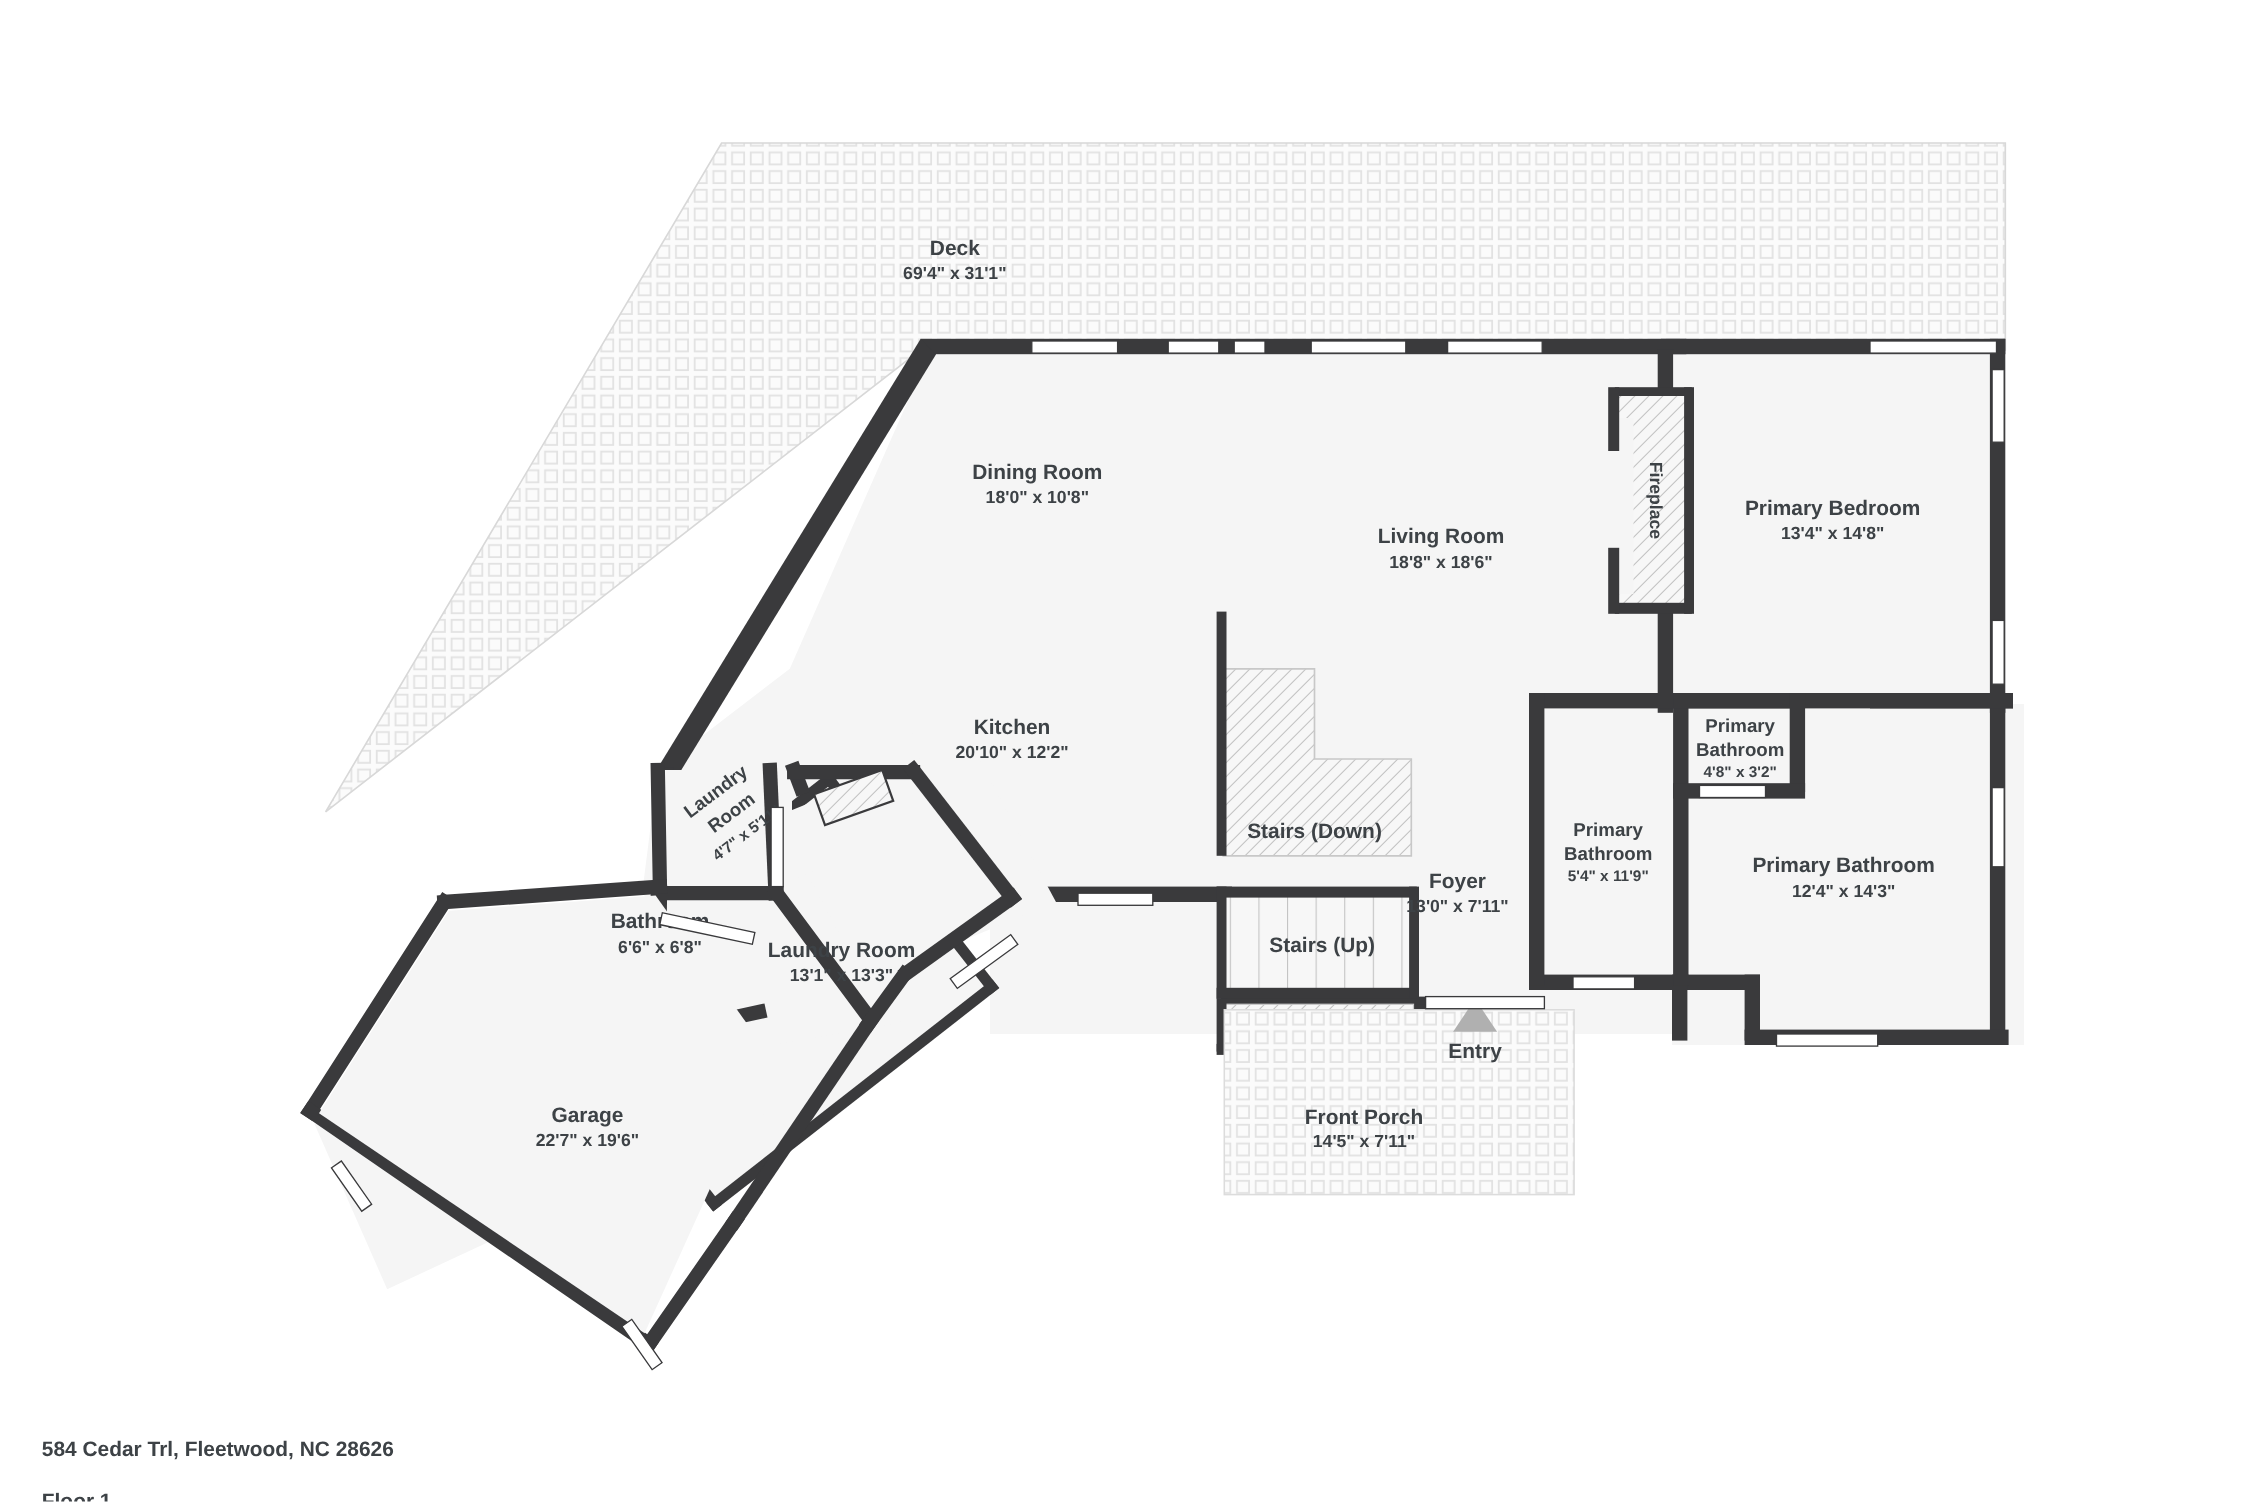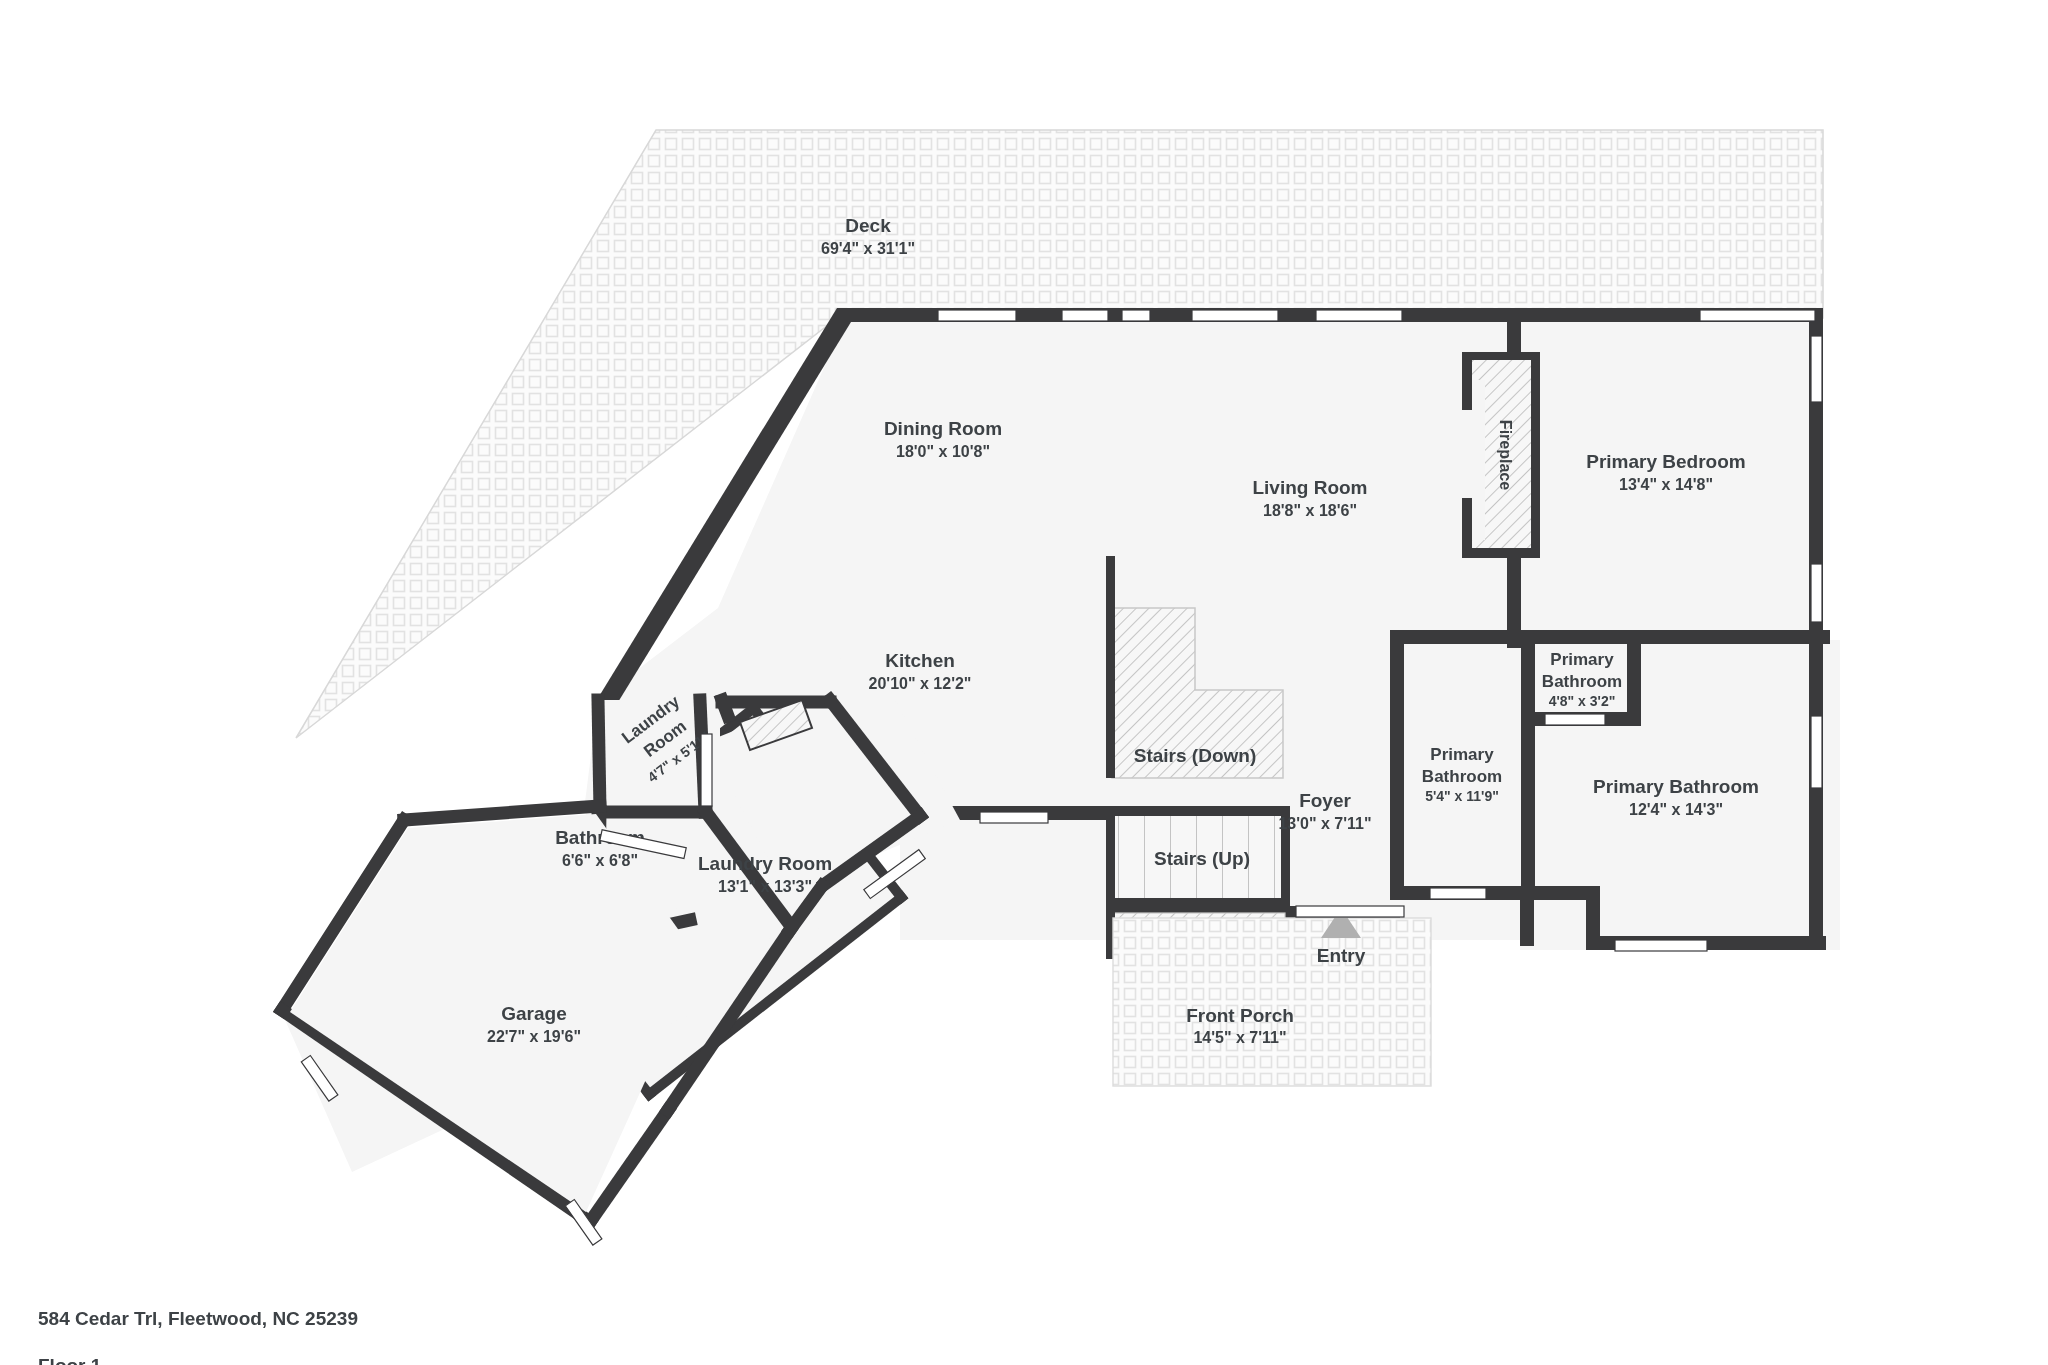--- a/index.html
+++ b/index.html
@@ -332,14 +332,14 @@
   </g>
 
   <g>
     <text class="room-name" x="1325" y="807">Foyer</text>
     <text class="room-dim" x="1325" y="829">13'0" x 7'11"</text>
   </g>
 
 </svg>
 </div>
 
-<div class="footer-text" id="address-line">584 Cedar Trl, Fleetwood, NC 25239</div>
+<div class="footer-text" id="address-line">584 Cedar Trl, Fleetwood, NC 28626</div>
 <div class="footer-text" id="floor-line">Floor 1</div>
 
 </body></html>

